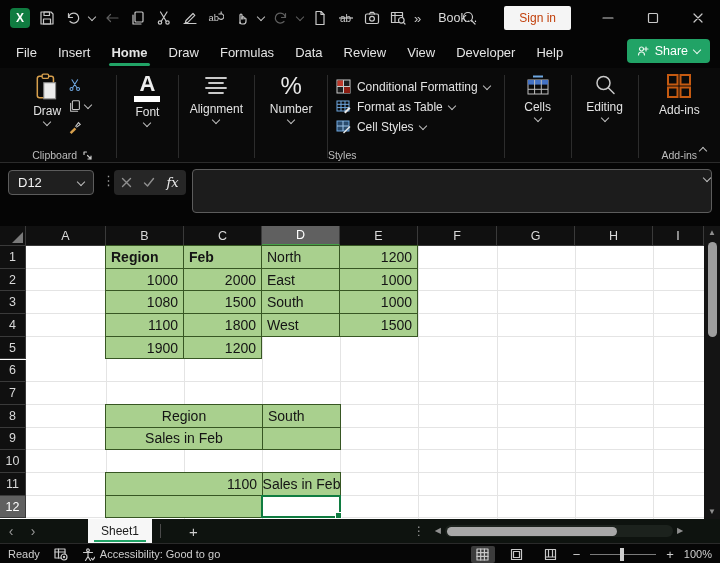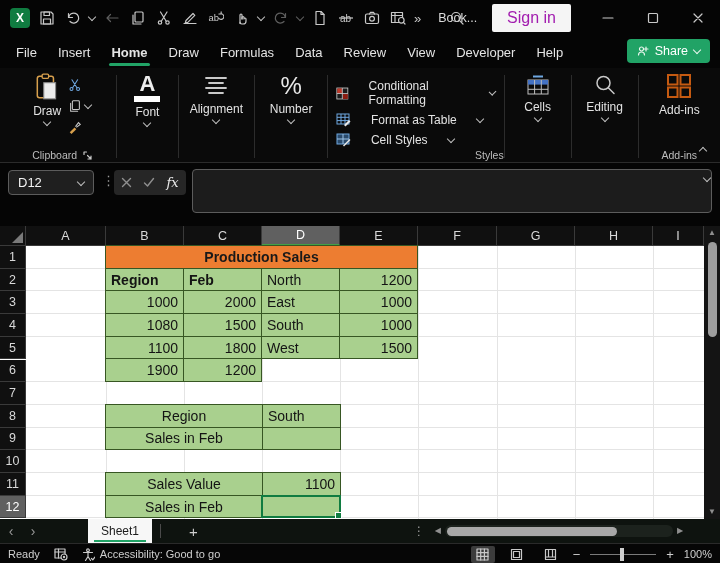--- a/index.html
+++ b/index.html
@@ -12,21 +12,21 @@
   .chev.dim{border-color:#5f5f5f;}
 
   
   .titlebar{position:absolute;top:0;left:0;right:0;height:36px;display:flex;align-items:center;}
   .qat{display:flex;align-items:center;gap:7px;padding-left:10px;}
   .qbtn{width:19px;height:19px;display:flex;align-items:center;justify-content:center;}
   .logo{width:20px;height:20px;border-radius:4px;background:#107C41;color:#fff;font-weight:bold;font-size:12px;display:flex;align-items:center;justify-content:center;}
   .doc-title{font-size:12.5px;color:#dcdcdc;margin-left:10px;}
   .glyphtxt{font-size:13px;color:#c9c9c9;}
   .tb-right{position:absolute;right:0;top:0;height:36px;display:flex;align-items:center;}
-  .signin{background:#f5f5f5;color:#a21caf;font-size:16px;padding:5px 15px;border-radius:2px;margin:0 14px 0 26px;}
+  .signin{background:#f5f5f5;color:#c2410c;font-size:12px;padding:5px 15px;border-radius:2px;margin:0 14px 0 26px;}
   .winbtn{width:45px;height:36px;display:flex;align-items:center;justify-content:center;}
 
   
   .menubar{position:absolute;top:36px;left:0;right:0;height:32px;display:flex;align-items:center;padding-left:14px;gap:17px;font-size:13px;color:#e4e4e4;}
   .rtab{padding:4px 2px;position:relative;}
   .rtab.active{font-weight:bold;}
   .rtab.active::after{content:"";position:absolute;left:0;right:0;bottom:-2px;height:3px;background:var(--accent,#21A366);border-radius:2px;}
   .share-btn{position:absolute;right:10px;top:3px;height:24px;background:var(--accent,#21A366);color:#fff;border-radius:4px;display:flex;align-items:center;gap:6px;padding:0 10px;font-size:12.5px;}
   .share-btn .chev{border-color:#eaf6ee;}
 
@@ -37,21 +37,21 @@
   .rsep{width:1px;background:#2c2c2c;margin:4px 0 4px 0;}
   .bigbtn{display:flex;flex-direction:column;align-items:center;gap:3px;}
   .blabel{font-size:12px;color:#e3e3e3;}
   .bigA{font-size:22px;font-weight:bold;color:#ededed;line-height:22px;}
   .Abar{width:26px;height:6px;background:#fff;margin-top:1px;}
   .pct{font-size:24px;color:#e8e8e8;line-height:26px;}
   .clip-inner{display:flex;gap:7px;}
   .mini-col{display:flex;flex-direction:column;gap:4px;padding-top:3px;}
   .mini{display:flex;align-items:center;gap:3px;height:17px;}
   .styles-col{display:flex;flex-direction:column;gap:5px;align-items:flex-start;padding-top:6px;}
-  .styleitem{display:flex;align-items:center;gap:20px;font-size:12px;color:#e3e3e3;}
+  .styleitem{display:flex;align-items:center;gap:6px;font-size:12px;color:#e3e3e3;}
   .collapse{position:absolute;right:14px;bottom:8px;}
   .launcher{margin-left:6px;}
 
   
   .fbar{position:absolute;top:163px;left:0;right:0;height:63px;background:#050505;}
   .namebox{position:absolute;left:8px;top:7px;width:86px;height:25px;background:#1f1f1f;border:1px solid #5c5c5c;border-radius:4px;display:flex;align-items:center;justify-content:space-between;padding:0 9px;font-size:13px;color:#f2f2f2;box-sizing:border-box;}
   .fdots{position:absolute;left:102px;top:10px;color:#9a9a9a;font-size:13px;}
   .fxbox{position:absolute;left:114px;top:7px;width:72px;height:25px;background:#262626;border-radius:4px;display:flex;align-items:center;justify-content:center;gap:11px;box-sizing:border-box;}
   .fxtxt{font-family:"DejaVu Serif",serif;font-style:italic;font-size:13px;color:#eaeaea;}
   .finput{position:absolute;left:192px;top:6px;width:520px;height:44px;background:#1c1c1c;border:1px solid #5c5c5c;border-radius:4px;box-sizing:border-box;color:#eee;font-size:13px;padding:3px 6px;}
@@ -348,21 +348,21 @@
         <div class="styleitem">
           <svg width="15" height="15" viewBox="0 0 15 15">
               <rect x="1" y="2" width="12" height="10" fill="#2a4a6b" stroke="#6ea7e0"></rect>
               <path d="M1 7 h12 M7 2 v10" stroke="#9cc3e8"></path>
               <path d="M7 13.5 L13.5 7 l1 1 L8 14.5 z" fill="#e8e8e8"></path>
             </svg>
           <span>Cell Styles</span>
             <span class="chev"></span>
         </div>
       </div>
-      <div class="glabel" style="left:0;right:0;text-align:right;">Styles</div>
+      <div class="glabel" style="left:0;right:12px;text-align:left;">Styles</div>
     </div>
 
     <div class="rsep"></div>
     <div class="rgroup" style="width:52px;">
       <div class="bigbtn">
         <svg width="26" height="24" viewBox="0 0 26 24">
             <rect x="3" y="7" width="20" height="14" fill="none" stroke="#bfbfbf"></rect>
             <rect x="3" y="7" width="20" height="4.6" fill="#4472c4"></rect>
             <path d="M3 16.3 h20 M9.6 7 v14 M16.3 7 v14" stroke="#bfbfbf"></path>
             <path d="M8 3.5 h10" stroke="#6ea7e0" stroke-width="2"></path>
@@ -451,21 +451,20 @@
         <div class="vline" style="left:158px;"></div>
       <div class="vline" style="left:236px;"></div>
         <div class="vline" style="left:314px;"></div>
       <div class="vline" style="left:392px;"></div>
         <div class="vline" style="left:471px;"></div>
       <div class="vline" style="left:549px;"></div>
         <div class="vline" style="left:627px;"></div>
     </div>
 
     <div class="tbl" style="left:105px;top:19px;width:314px;grid-template-columns:78px 78px 78px 78px;">
-      <div class="cell title c b" style="grid-column:1/5;">Production Sales</div>
       <div class="cell b">Region</div>
       <div class="cell b">Feb</div>
       <div class="cell">North</div>
       <div class="cell r">1200</div>
       <div class="cell r">1000</div>
       <div class="cell r">2000</div>
       <div class="cell">East</div>
       <div class="cell r">1000</div>
       <div class="cell r">1080</div>
       <div class="cell r">1500</div>
@@ -480,21 +479,20 @@
     </div>
 
     <div class="tbl" style="left:105px;top:177.9px;width:236px;grid-template-columns:157px 78px;">
       <div class="cell c">Region</div>
       <div class="cell">South</div>
       <div class="cell c">Sales in Feb</div>
       <div class="cell"></div>
     </div>
 
     <div class="tbl" style="left:105px;top:246px;width:236px;grid-template-columns:157px 78px;">
-      <div class="cell c">Sales Value</div>
       <div class="cell r">1100</div>
       <div class="cell c">Sales in Feb</div>
       <div class="cell"></div>
     </div>
 
     <div class="sel-cell" style="left:261px;top:268.7px;width:80px;height:23.7px;"></div>
   </div>
 
   <div class="vscroll">
     <span class="sarrow">▲</span>

